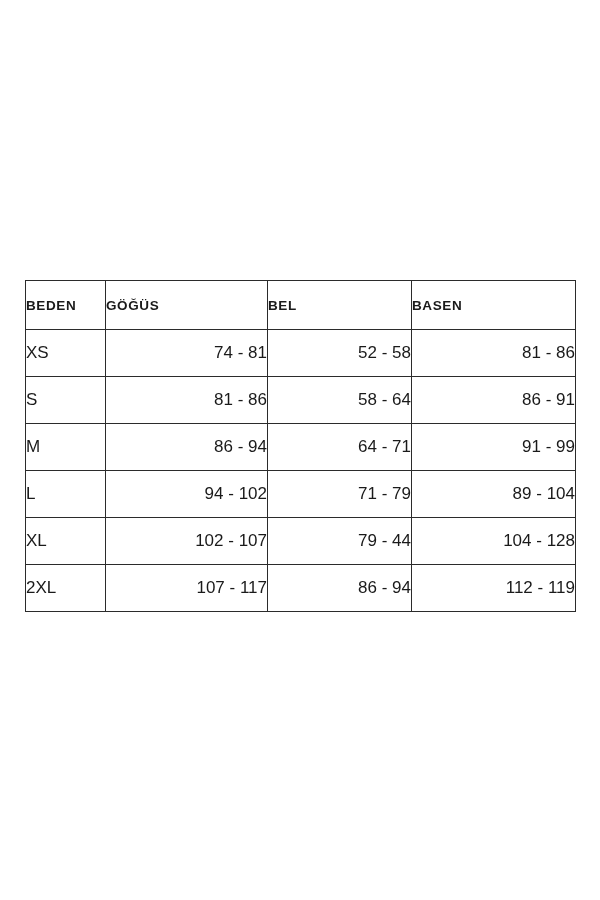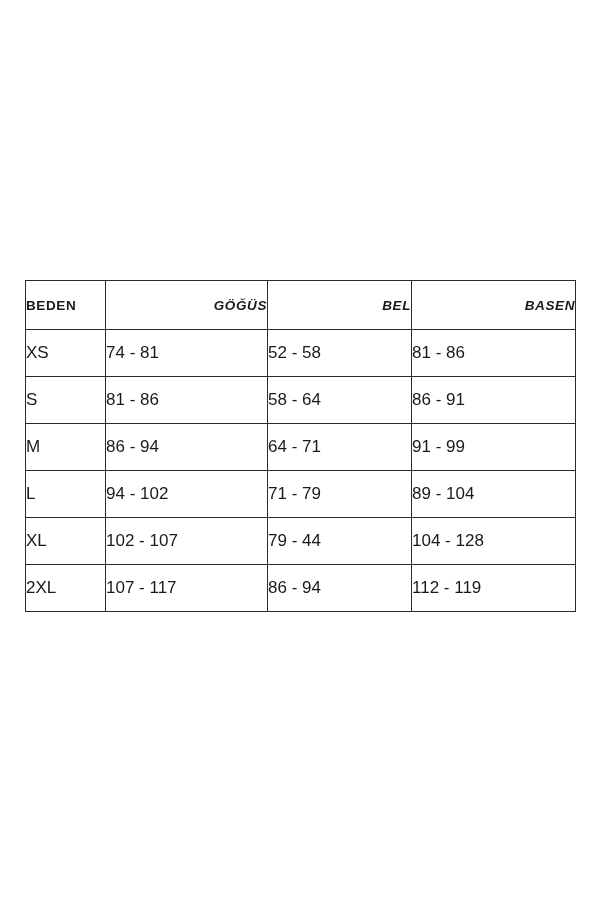--- a/index.html
+++ b/index.html
@@ -52,30 +52,29 @@
   col.c-size  { width: 80px; }
   col.c-chest { width: 162px; }
   col.c-waist { width: 144px; }
   col.c-hips  { width: 164px; }
 
   th.h-size {
     text-align: left;
     padding-left: 12px;
   }
   th.h-chest, th.h-waist, th.h-hips {
-    text-align: right;
-    font-style: italic;
+    text-align: left;
   }
   td.cell-size {
     text-align: left;
     padding-left: 12px;
     font-size: 13px;
   }
   td.cell-val {
-    text-align: left;
+    text-align: right;
     font-size: 13px;
   }
 </style>
 </head>
 <body>
 
 <div class="page">
   <div class="table-wrap">
     <table class="size-table">
       <colgroup>

